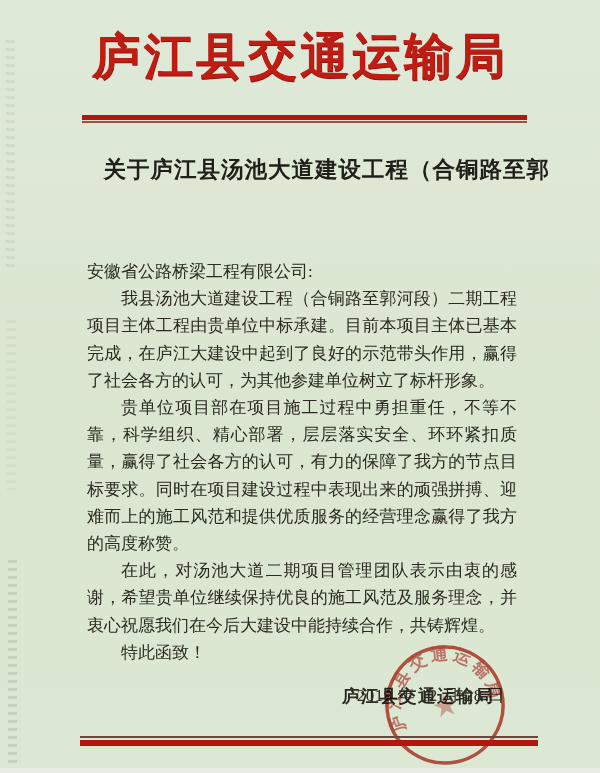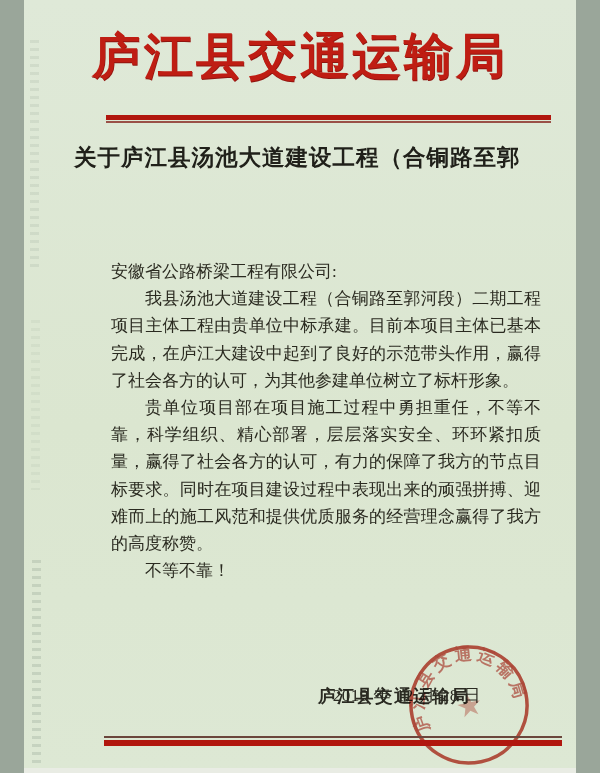--- a/index.html
+++ b/index.html
@@ -1,18 +1,18 @@
 <!DOCTYPE html>
 <html><head>
 <meta charset="utf-8">
 <style>
   html,body{margin:0;padding:0;background:#9aa69a;}
   .page{
     position:relative;
-    width:552px;height:773px;
+    width:600px;height:773px;
     margin:0 auto;
     background:linear-gradient(180deg,#dfe9d8 0%,#dbe6d0 55%,#dde8d4 100%);
     font-family:"Liberation Serif","DejaVu Serif",serif;
     overflow:hidden;
   }
   
   .bleed{
     position:absolute;width:9px;
     background:repeating-linear-gradient(180deg,
       rgba(70,92,78,0.30) 0px, rgba(70,92,78,0.30) 3px,
@@ -33,22 +33,22 @@
   }
   .rule{position:absolute;}
   .rule-top{top:115px;left:82px;width:445px;}
   .rule-top .rule-thick{height:5px;background:#b1170e;}
   .rule-top .rule-thin{height:2px;background:#9a5047;margin-top:1px;}
   .rule-bottom{top:736px;left:80px;width:458px;}
   .rule-bottom .rule-thin{height:2px;background:#6b463c;}
   .rule-bottom .rule-thick{height:6px;background:#b1170e;margin-top:2px;}
 
   .doc-title{
-    position:absolute;top:133px;left:50px;right:50px;
-    text-align:left;
+    position:absolute;top:145px;left:50px;right:50px;
+    text-align:right;
     font-size:22.5px;font-weight:700;
     line-height:49px;
     letter-spacing:1px;
     color:#20201a;
   }
   .letter-body{
     position:absolute;top:258px;left:87px;width:430px;
     font-size:17px;line-height:27.2px;
     color:#2a2a20;
     text-align:justify;
@@ -95,21 +95,22 @@
   </div>
 
   <div class="doc-title">
     <div>关于庐江县汤池大道建设工程（合铜路至郭</div>
   </div>
 
   <div class="letter-body">
     <p class="salutation">安徽省公路桥梁工程有限公司:</p>
     <p class="para">我县汤池大道建设工程（合铜路至郭河段）二期工程项目主体工程由贵单位中标承建。目前本项目主体已基本完成，在庐江大建设中起到了良好的示范带头作用，赢得了社会各方的认可，为其他参建单位树立了标杆形象。</p>
     <p class="para">贵单位项目部在项目施工过程中勇担重任，不等不靠，科学组织、精心部署，层层落实安全、环环紧扣质量，赢得了社会各方的认可，有力的保障了我方的节点目标要求。同时在项目建设过程中表现出来的顽强拼搏、迎难而上的施工风范和提供优质服务的经营理念赢得了我方的高度称赞。</p>
-    <p class="para">不等不靠！</p>
+    <p class="para">在此，对汤池大道二期项目管理团队表示由衷的感谢，希望贵单位继续保持优良的施工风范及服务理念，并衷心祝愿我们在今后大建设中能持续合作，共铸辉煌。</p>
+    <p class="para">特此函致！</p>
   </div>
 
   <div class="sig-name">庐江县交通运输局</div>
   <div class="sig-date">2019 年 12 月 28 日</div>
 
   <svg class="seal" width="128" height="128" viewBox="0 0 128 128" xmlns="http://www.w3.org/2000/svg">
     <defs>
       <path id="sealArc" d="M 25,87 A 45.3,45.3 0 1 1 103,87" fill="none"></path>
     </defs>
     <circle class="seal-ring" cx="64" cy="64" r="58"></circle>

